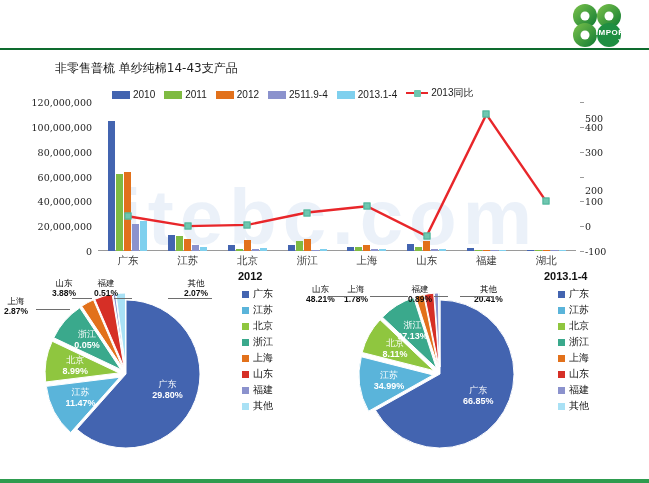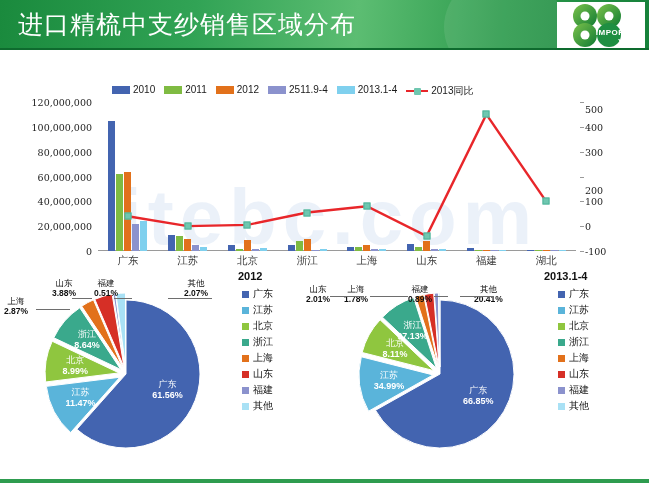--- a/index.html
+++ b/index.html
@@ -45,21 +45,21 @@
 
   
   .barpanel{position:absolute;left:0;top:52px;width:649px;height:215px;}
   .bar-title{
     position:absolute;left:55px;top:8px;font-size:12px;color:#222;
     font-family:"DejaVu Sans","Liberation Sans",sans-serif;white-space:nowrap;
   }
 
   .legend{
     position:absolute;left:112px;top:32px;width:420px;height:16px;
-    display:flex;align-items:flex-start;gap:9px;font-size:10px;color:#1b1b1b;
+    display:flex;align-items:flex-end;gap:9px;font-size:10px;color:#1b1b1b;
   }
   .legend .item{display:flex;align-items:center;gap:3px;white-space:nowrap;}
   .legend .swatch{width:18px;height:8px;display:inline-block;}
   .legend .lineswatch{
     width:22px;height:9px;position:relative;display:inline-block;
   }
   .legend .lineswatch i{
     position:absolute;left:0;top:3px;width:22px;height:2.5px;background:#e8262a;display:block;
   }
   .legend .lineswatch u{
@@ -141,23 +141,20 @@
   }
   .inlabel .pc{font-weight:bold;font-family:"Liberation Sans",sans-serif;}
 
   .footerline{position:absolute;left:0;top:479px;width:649px;height:4px;background:#2e9c4f;}
 </style>
 </head>
 <body>
 
 <div class="slide">
 
-  <div class="titlebar">
-    <div class="title-text">进口精梳中支纱销售区域分布</div>
-  </div>
   <div class="title-underline"></div>
 
   <div class="logo">
     <div class="bg"></div>
     <svg width="88" height="46" viewBox="0 0 88 46">
       <defs>
         <linearGradient id="lg" x1="0" y1="0" x2="1" y2="1">
           <stop offset="0" stop-color="#7cc24a"></stop>
             <stop offset="1" stop-color="#0e7a34"></stop>
         </linearGradient>
@@ -173,20 +170,21 @@
       <rect x="46" y="22" width="40" height="24" fill="#1f8f42" opacity="0"></rect>
     </svg>
     <div class="logo-word">
       <span>IMPORTED</span><br>
       <span>YARN</span>
     </div>
   </div>
 
   <div class="barpanel">
 
+    <div class="bar-title">非零售普梳 单纱纯棉14-43支产品</div>
 
     <div class="legend" id="barLegend">
         <div class="item">
           <span class="swatch" style="background:#4364b0"></span>
           <span>2010</span>
         </div>
         <div class="item">
           <span class="swatch" style="background:#7fbb42"></span>
           <span>2011</span>
         </div>
@@ -228,21 +226,21 @@
         <span style="top: 124.167px;">0</span>
         <div style="position: absolute; left: 0px; top: 124.167px; width: 4px; height: 1px; background: rgb(154, 154, 154);"></div>
         <span style="top: 99.3333px; text-align: center;">100</span>
         <div style="position: absolute; left: 0px; top: 99.3333px; width: 4px; height: 1px; background: rgb(154, 154, 154);"></div>
         <span style="top: 74.5px; margin-top: 13px;">200</span>
         <div style="position: absolute; left: 0px; top: 74.5px; width: 4px; height: 1px; background: rgb(154, 154, 154);"></div>
         <span style="top: 49.6667px;">300</span>
         <div style="position: absolute; left: 0px; top: 49.6667px; width: 4px; height: 1px; background: rgb(154, 154, 154);"></div>
         <span style="top: 24.8333px;">400</span>
         <div style="position: absolute; left: 0px; top: 24.8333px; width: 4px; height: 1px; background: rgb(154, 154, 154);"></div>
-        <span style="top: 7px;">500</span>
+        <span style="top: 16px;">500</span>
         <div style="position: absolute; left: 0px; top: 0px; width: 4px; height: 1px; background: rgb(154, 154, 154);"></div>
       </div>
 
     <div class="plot" id="plot">
       <div class="axisline"></div>
     <div class="bar" style="left: 10.275px; width: 7.2px; height: 130.375px; background: rgb(67, 100, 176);"></div>
         <div class="bar" style="left: 18.275px; width: 7.2px; height: 76.9833px; background: rgb(127, 187, 66);"></div>
         <div class="bar" style="left: 26.275px; width: 7.2px; height: 79.4667px; background: rgb(226, 113, 27);"></div>
         <div class="bar" style="left: 34.275px; width: 7.2px; height: 27.3167px; background: rgb(139, 146, 205);"></div>
         <div class="bar" style="left: 42.275px; width: 7.2px; height: 29.8px; background: rgb(127, 208, 238);"></div>
@@ -346,24 +344,24 @@
         <div class="row">
           <span class="sw" style="background:#8b92cd"></span>
           <span class="lb">福建</span>
         </div>
         <div class="row">
           <span class="sw" style="background:#a9e1f5"></span>
           <span class="lb">其他</span>
         </div>
       </div>
     <div id="pie1labels">
-        <div class="inlabel" style="left: 135.501px; top: 116.781px; width: 48px;"><span>广东</span><br><span class="pc">61.56%</span></div>
+        <div class="inlabel" style="left: 135.501px; top: 116.781px; width: 48px;"><span>广东</span><br><span class="pc">29.80%</span></div>
         <div class="inlabel" style="left: 48.4965px; top: 124.904px; width: 48px;"><span>江苏</span><br><span class="pc">11.47%</span></div>
         <div class="inlabel" style="left: 43.2495px; top: 92.8548px; width: 48px;"><span>北京</span><br><span class="pc">8.99%</span></div>
-        <div class="inlabel" style="left: 55.1228px; top: 67.3768px; width: 48px;"><span>浙江</span><br><span class="pc">8.64%</span></div>
+        <div class="inlabel" style="left: 55.1228px; top: 67.3768px; width: 48px;"><span>浙江</span><br><span class="pc">0.05%</span></div>
         <div class="calloutlabel" style="left: -4px; top: 34px;">
           <span class="nm">上海</span>
           <span class="pc">2.87%</span>
         </div>
         <div class="leader" style="left: 28px; top: 47px; width: 34px;"></div>
         <div class="calloutlabel" style="left: 44px; top: 16px;">
           <span class="nm">山东</span>
           <span class="pc">3.88%</span>
         </div>
         <div class="leader" style="left: 64px; top: 36px; width: 20px;"></div>
@@ -431,21 +429,21 @@
         <div class="inlabel" style="left: 43.0489px; top: 107.778px; width: 48px;"><span>江苏</span><br><span class="pc">34.99%</span></div>
         <div class="inlabel" style="left: 48.9501px; top: 76.252px; width: 48px;"><span>北京</span><br><span class="pc">8.11%</span></div>
         <div class="inlabel" style="left: 66.595px; top: 57.5152px; width: 48px;"><span>浙江</span><br><span class="pc">97.13%</span></div>
         <div class="calloutlabel" style="left: 22px; top: 22px;">
           <span class="nm">上海</span>
           <span class="pc">1.78%</span>
         </div>
         <div class="leader" style="left: 48px; top: 34px; width: 38px;"></div>
         <div class="calloutlabel" style="left: -16px; top: 22px;">
           <span class="nm">山东</span>
-          <span class="pc">2.01%</span>
+          <span class="pc">48.21%</span>
         </div>
         <div class="leader" style="left: 8px; top: 34px; width: 34px;"></div>
         <div class="calloutlabel" style="left: 86px; top: 22px;">
           <span class="nm">福建</span>
           <span class="pc">0.89%</span>
         </div>
         <div class="leader" style="left: 112px; top: 34px; width: 14px;"></div>
         <div class="calloutlabel" style="left: 152px; top: 22px;">
           <span class="nm">其他</span>
           <span class="pc">20.41%</span>

